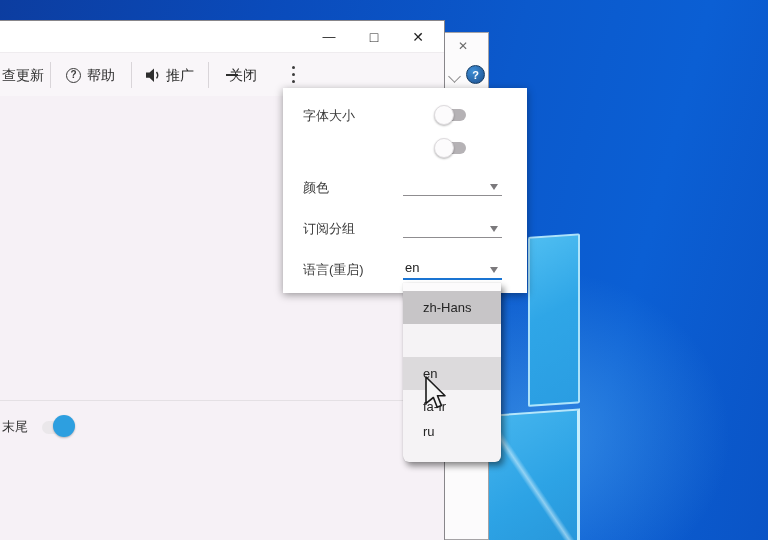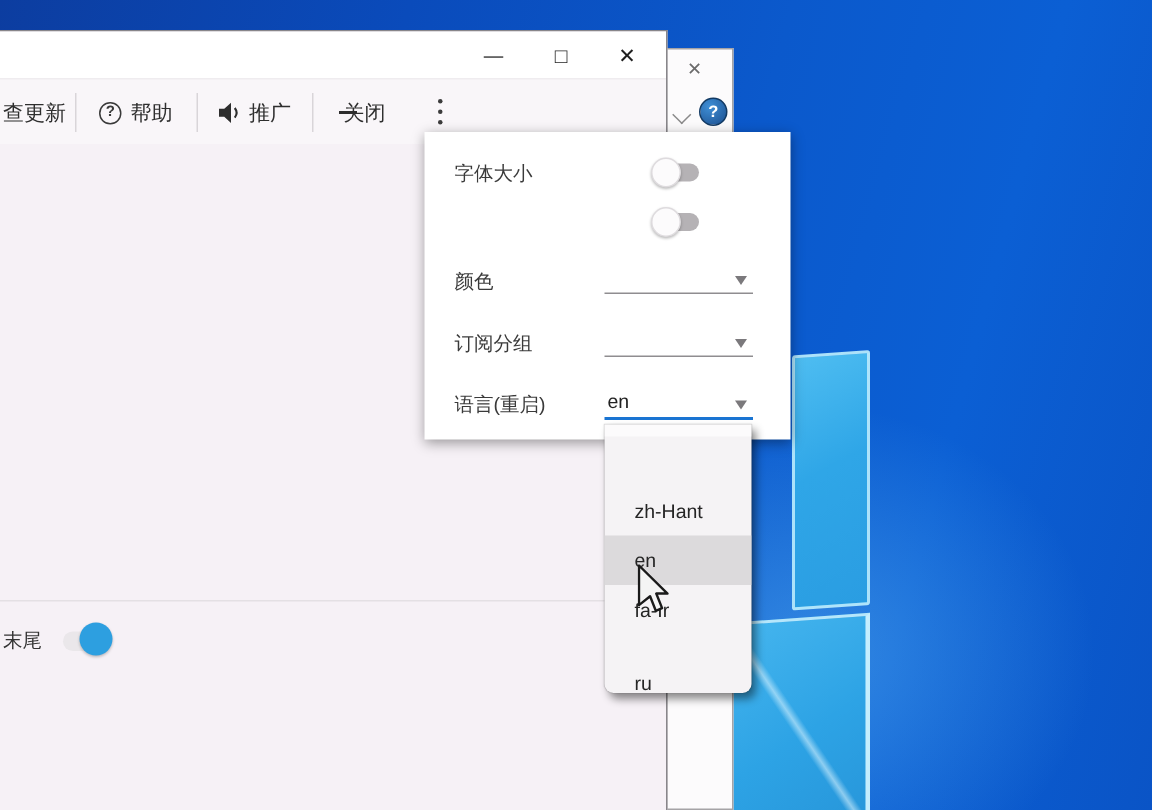--- a/index.html
+++ b/index.html
@@ -177,22 +177,22 @@
     <span class="combo-line" style="top:149px"></span>
 
     <span class="sp-label" style="top:173px">语言(重启)</span>
     <span class="combo-value" style="top:172px">en</span>
     <span class="combo-arrow" style="top:179px"></span>
     <span class="combo-line focused" style="top:190px"></span>
   </div>
 
   <div class="lang-dropdown">
     <div class="ld-strip"></div>
-    <div class="ld-item state-normal" style="top:41px">zh-Hant</div>
+    <div class="ld-item state-selected" style="top:8px">zh-Hans</div>
     <div class="ld-item state-hover" style="top:74px">en</div>
     <div class="ld-item state-normal" style="top:107px">fa-Ir</div>
-    <div class="ld-item state-normal" style="top:156px">ru</div>
+    <div class="ld-item state-normal" style="top:132px">ru</div>
   </div>
 
   <svg class="cursor" width="26" height="34" viewBox="0 0 26 34">
     <polygon points="1,1 1,27.4 8.4,21.5 12.2,31.2 16.4,29.4 12.5,19.7 20,19.7" fill="#f4f4f4" stroke="#1a1a1a" stroke-width="1.6" stroke-linejoin="round"></polygon>
   </svg>
 </div>
 
 </body></html>

